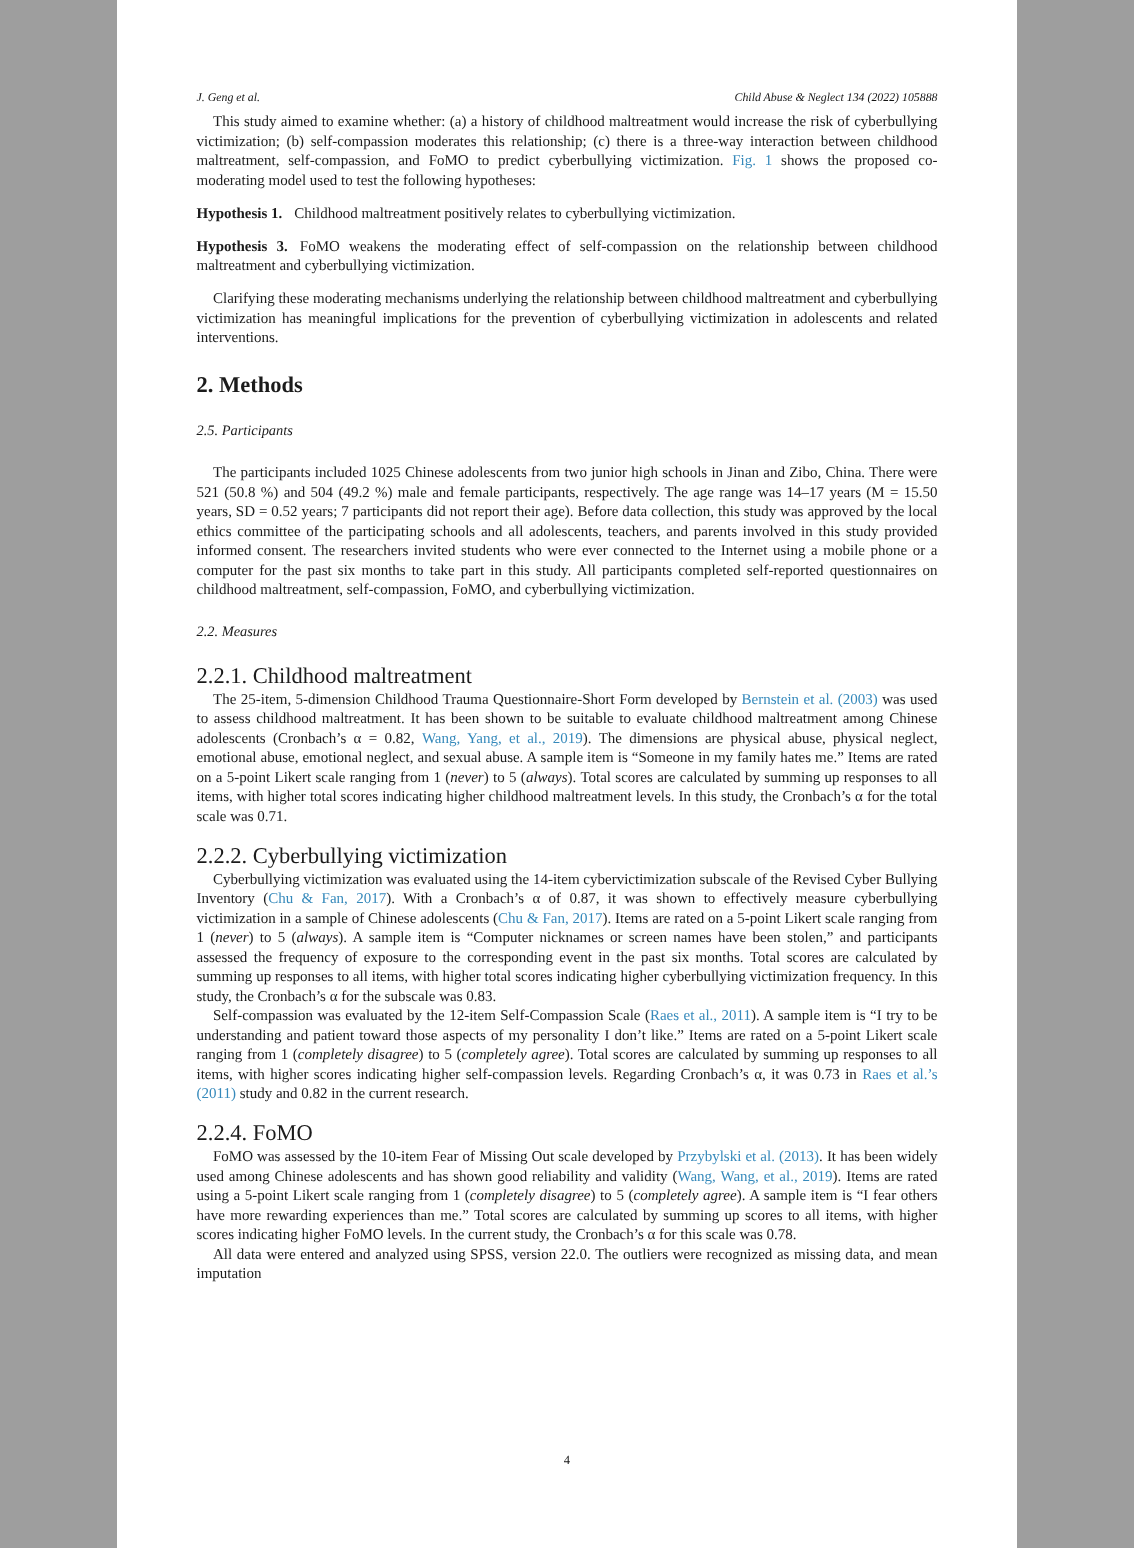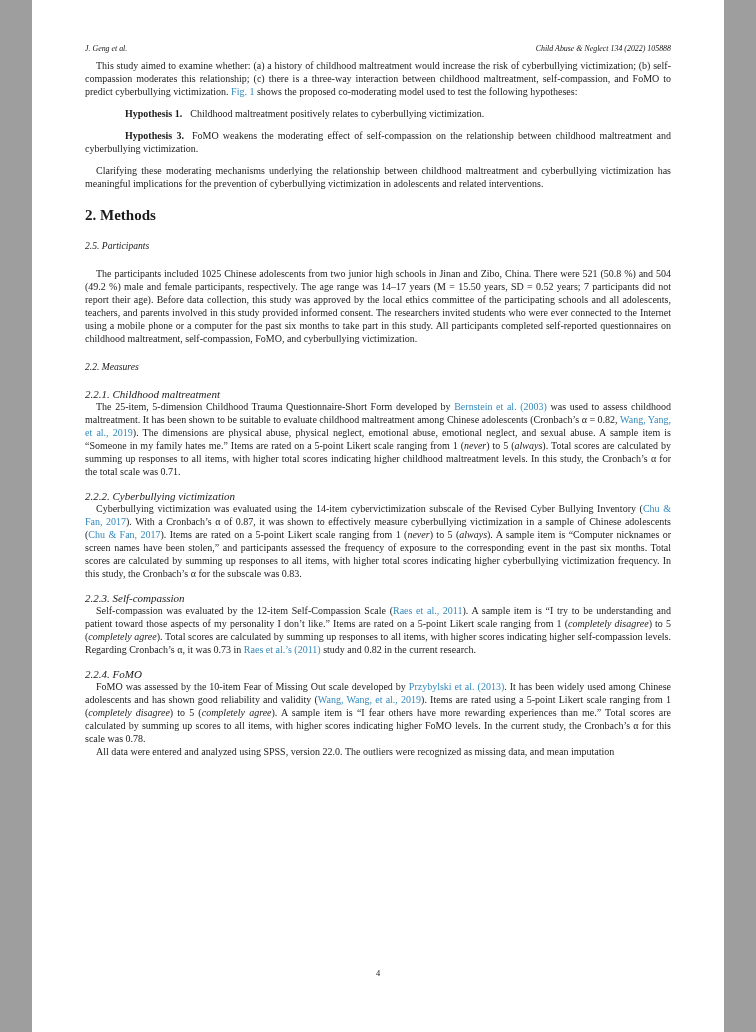--- a/index.html
+++ b/index.html
@@ -1,25 +1,25 @@
 <!DOCTYPE html>
 <html style="--link-color: #3589bb;"><head>
 <meta charset="utf-8">
 <style>
   * { box-sizing: border-box; }
   html, body { margin: 0; padding: 0; background: #9e9e9e; }
   .page {
     position: relative;
-    width: 692px;
+    width: 600px;
     height: 1032px;
     margin: 0 auto;
     background: #ffffff;
     font-family: "Liberation Serif", "DejaVu Serif", serif;
     color: #1b1b1b;
-    padding: 44px 53px 0 53px;
+    padding: 60px 53px 0 53px;
     overflow: hidden;
   }
   .page-header {
     display: flex;
     justify-content: space-between;
     align-items: baseline;
     font-style: italic;
     font-size: 7.9px;
     color: #141414;
     margin-bottom: 6px;
@@ -30,35 +30,34 @@
     font-size: 15px;
     margin: 17px 0 15px 0;
   }
   .subsec {
     font-style: italic;
     font-weight: normal;
     font-size: 9.6px;
     margin: 16px 0 16px 0;
   }
   .subsubsec {
-    font-style: italic;
     font-weight: normal;
-    font-size: 11px;
+    font-size: 15px;
     margin: 12px 0 0 0;
   }
   .para {
     font-size: 10px;
     line-height: 13px;
     text-align: justify;
     margin: 0;
   }
   .indent { text-indent: 11px; }
   .gap { margin-top: 8px; }
   .hyp { margin: 9px 0; }
-  .hyp .seg-bold { margin-right: 8px; margin-left: 40px; }
+  .hyp .seg-bold { margin-right: 8px; }
   .seg-bold { font-weight: bold; }
   .seg-italic { font-style: italic; }
   a.seg-link {
     color: var(--link-color, #3589bb);
     text-decoration: none;
     cursor: pointer;
   }
   .page-footer {
     position: absolute;
     left: 0;
@@ -94,21 +93,20 @@
     <p class="para indent"><span>The participants included 1025 Chinese adolescents from two junior high schools in Jinan and Zibo, China. There were 521 (50.8 %) and 504 (49.2 %) male and female participants, respectively. The age range was 14–17 years (M = 15.50 years, SD = 0.52 years; 7 participants did not report their age). Before data collection, this study was approved by the local ethics committee of the participating schools and all adolescents, teachers, and parents involved in this study provided informed consent. The researchers invited students who were ever connected to the Internet using a mobile phone or a computer for the past six months to take part in this study. All participants completed self-reported questionnaires on childhood maltreatment, self-compassion, FoMO, and cyberbullying victimization.</span></p>
 
     <h3 class="subsec">2.2. Measures</h3>
 
     <h4 class="subsubsec">2.2.1. Childhood maltreatment</h4>
     <p class="para indent"><span>The 25-item, 5-dimension Childhood Trauma Questionnaire-Short Form developed by </span><a class="seg-link" href="#">Bernstein et al. (2003)</a><span> was used to assess childhood maltreatment. It has been shown to be suitable to evaluate childhood maltreatment among Chinese adolescents (Cronbach’s α = 0.82, </span><a class="seg-link" href="#">Wang, Yang, et al., 2019</a><span>). The dimensions are physical abuse, physical neglect, emotional abuse, emotional neglect, and sexual abuse. A sample item is “Someone in my family hates me.” Items are rated on a 5-point Likert scale ranging from 1 (</span><span class="seg-italic">never</span><span>) to 5 (</span><span class="seg-italic">always</span><span>). Total scores are calculated by summing up responses to all items, with higher total scores indicating higher childhood maltreatment levels. In this study, the Cronbach’s α for the total scale was 0.71.</span></p>
 
     <h4 class="subsubsec">2.2.2. Cyberbullying victimization</h4>
     <p class="para indent"><span>Cyberbullying victimization was evaluated using the 14-item cybervictimization subscale of the Revised Cyber Bullying Inventory (</span><a class="seg-link" href="#">Chu &amp; Fan, 2017</a><span>). With a Cronbach’s α of 0.87, it was shown to effectively measure cyberbullying victimization in a sample of Chinese adolescents (</span><a class="seg-link" href="#">Chu &amp; Fan, 2017</a><span>). Items are rated on a 5-point Likert scale ranging from 1 (</span><span class="seg-italic">never</span><span>) to 5 (</span><span class="seg-italic">always</span><span>). A sample item is “Computer nicknames or screen names have been stolen,” and participants assessed the frequency of exposure to the corresponding event in the past six months. Total scores are calculated by summing up responses to all items, with higher total scores indicating higher cyberbullying victimization frequency. In this study, the Cronbach’s α for the subscale was 0.83.</span></p>
 
-    <h4 class="subsubsec">2.2.3. Self-compassion</h4>
     <p class="para indent"><span>Self-compassion was evaluated by the 12-item Self-Compassion Scale (</span><a class="seg-link" href="#">Raes et al., 2011</a><span>). A sample item is “I try to be understanding and patient toward those aspects of my personality I don’t like.” Items are rated on a 5-point Likert scale ranging from 1 (</span><span class="seg-italic">completely disagree</span><span>) to 5 (</span><span class="seg-italic">completely agree</span><span>). Total scores are calculated by summing up responses to all items, with higher scores indicating higher self-compassion levels. Regarding Cronbach’s α, it was 0.73 in </span><a class="seg-link" href="#">Raes et al.’s (2011)</a><span> study and 0.82 in the current research.</span></p>
 
     <h4 class="subsubsec">2.2.4. FoMO</h4>
     <p class="para indent"><span>FoMO was assessed by the 10-item Fear of Missing Out scale developed by </span><a class="seg-link" href="#">Przybylski et al. (2013)</a><span>. It has been widely used among Chinese adolescents and has shown good reliability and validity (</span><a class="seg-link" href="#">Wang, Wang, et al., 2019</a><span>). Items are rated using a 5-point Likert scale ranging from 1 (</span><span class="seg-italic">completely disagree</span><span>) to 5 (</span><span class="seg-italic">completely agree</span><span>). A sample item is “I fear others have more rewarding experiences than me.” Total scores are calculated by summing up scores to all items, with higher scores indicating higher FoMO levels. In the current study, the Cronbach’s α for this scale was 0.78.</span></p>
 
     <p class="para indent"><span>All data were entered and analyzed using SPSS, version 22.0. The outliers were recognized as missing data, and mean imputation</span></p>
 
   </main>
 
   <footer class="page-footer">

